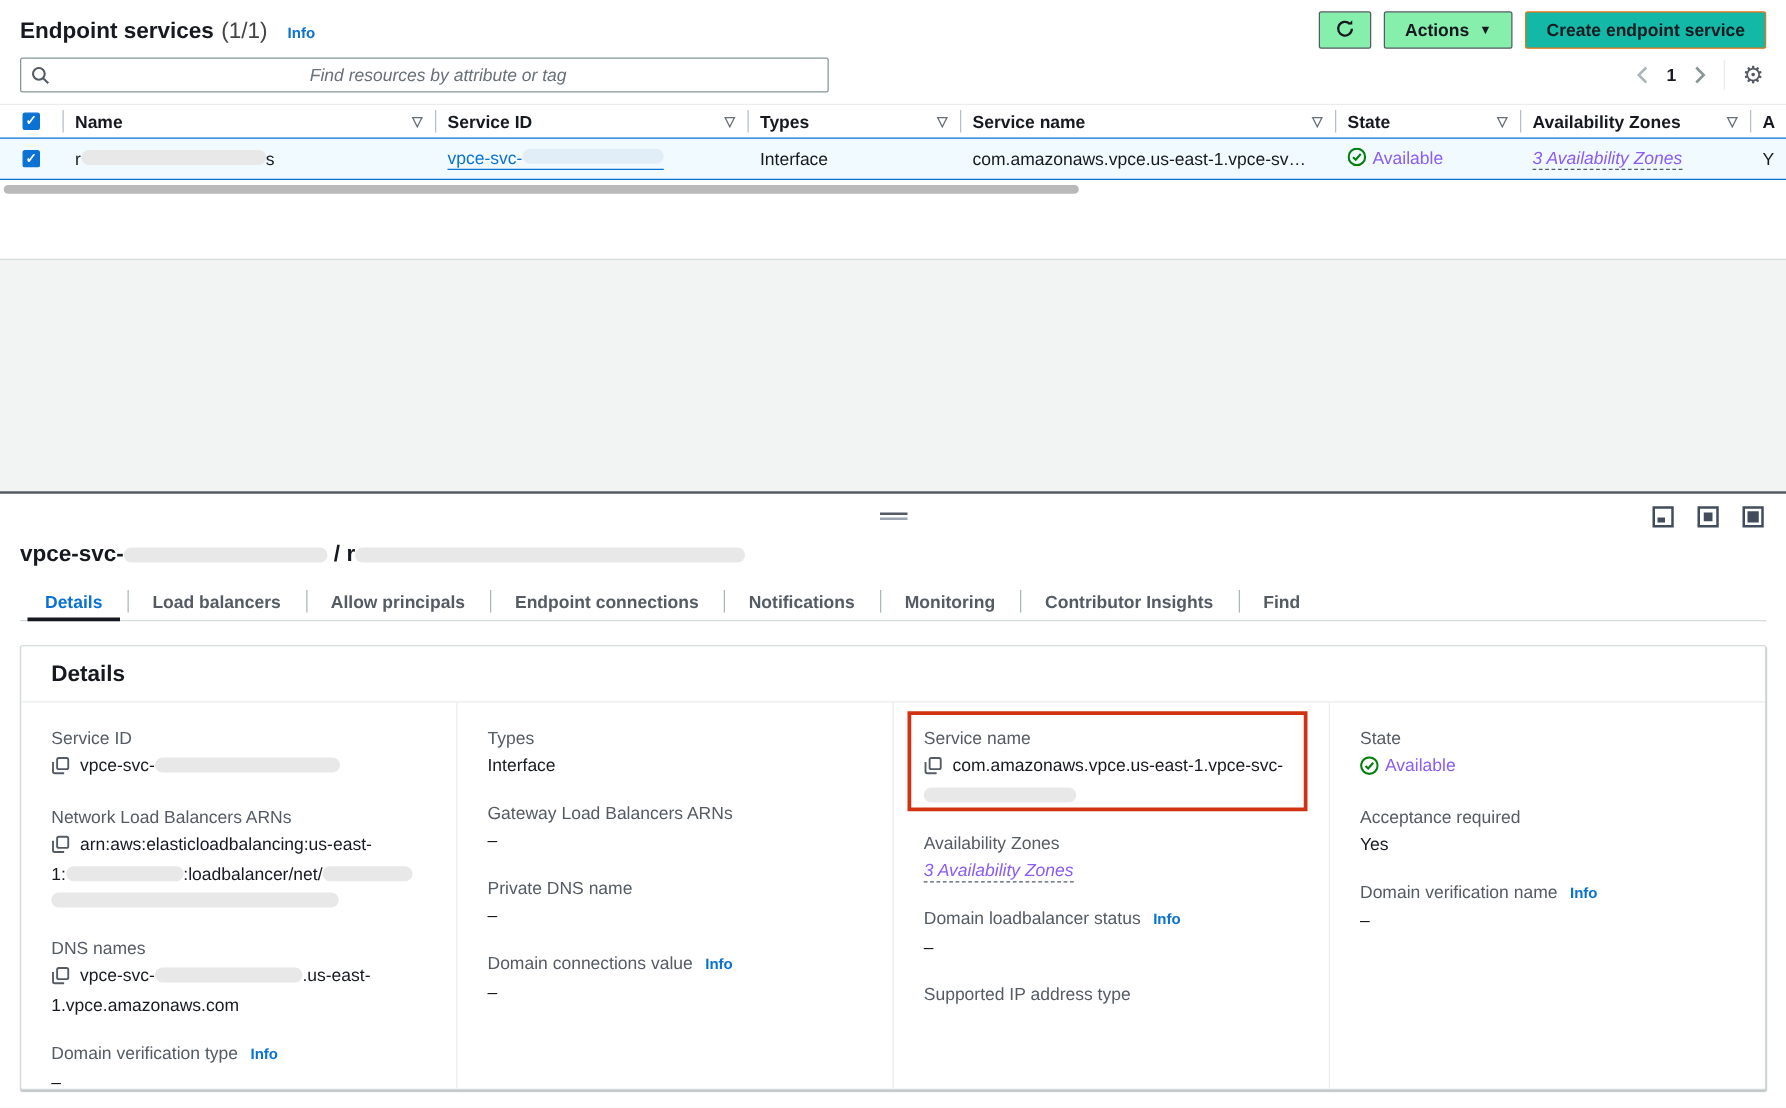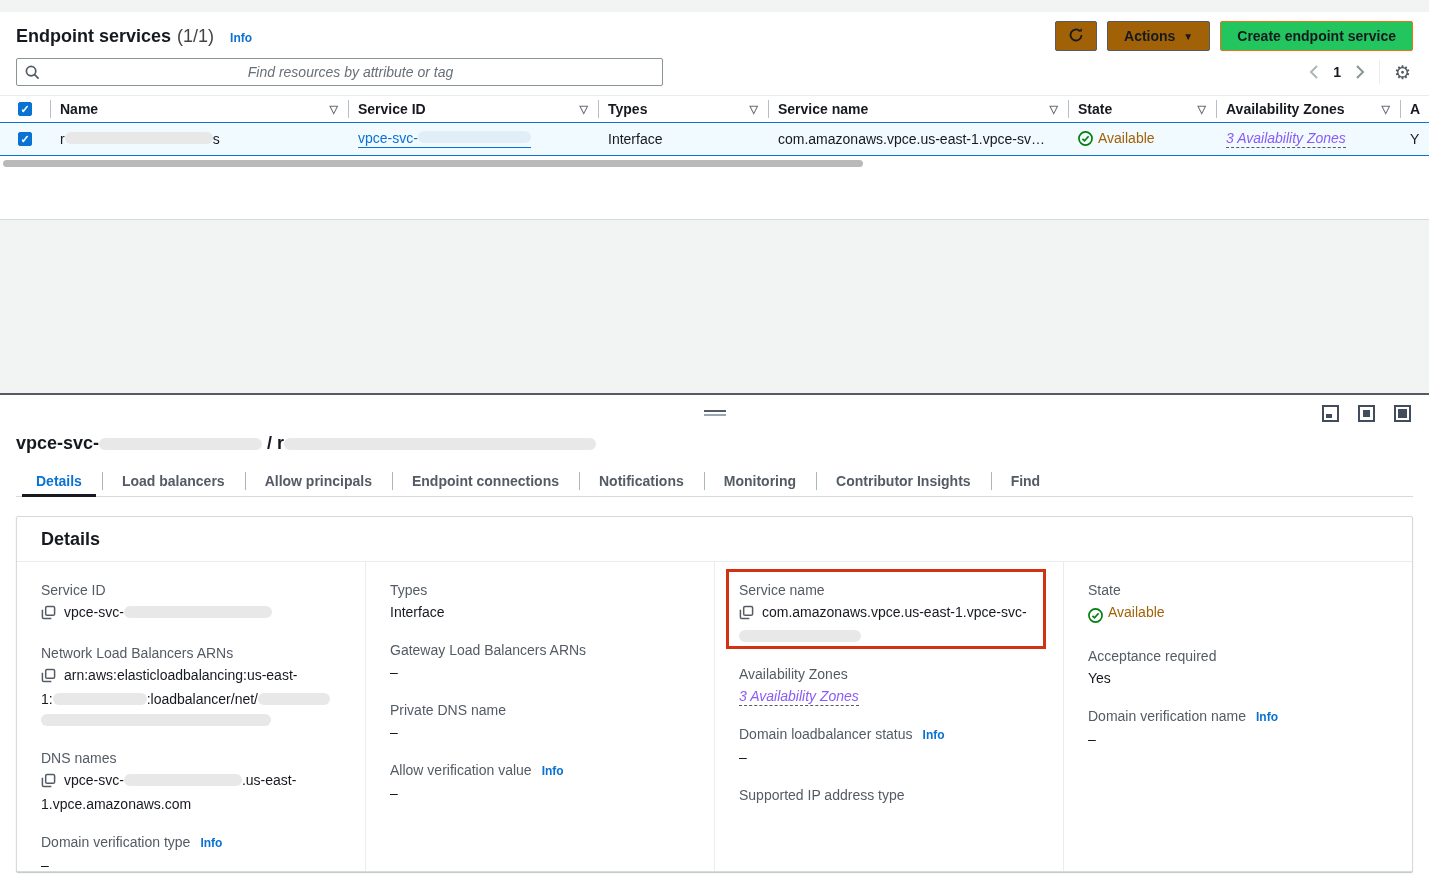--- a/index.html
+++ b/index.html
@@ -1,34 +1,34 @@
 <!DOCTYPE html>
 <html><head>
 <meta charset="utf-8">
 <style>
   * { margin:0; padding:0; box-sizing:border-box; }
   html,body { width:1429px; height:886px; overflow:hidden; background:#f2f3f3;
               font-family:"Liberation Sans", sans-serif; color:#16191f; }
 
   
-  .top-card { position:absolute; top:12px; left:0; width:1429px; height:208px;
+  .top-card { position:absolute; top:0; left:0; width:1429px; height:208px;
               background:#fff; border-bottom:1px solid #d5dbdb; }
   .header-row { display:flex; justify-content:space-between; align-items:center;
                 padding:9px 16px 0 16px; }
   .title-wrap { display:flex; align-items:baseline; gap:6px; }
   .page-title { font-size:18px; font-weight:bold; }
   .res-count { font-size:18px; font-weight:normal; color:#444; }
   .info-link { font-size:12px; font-weight:bold; color:#0972d3; text-decoration:none;
                margin-left:10px; cursor:pointer; }
   .header-actions { display:flex; gap:10px; align-items:center; }
-  .btn { height:30px; background:#a16207; border:1px solid #545b64; border-radius:2px;
+  .btn { height:30px; background:#86efac; border:1px solid #545b64; border-radius:2px;
          font-family:inherit; font-size:14px; font-weight:bold; color:#16191f;
          padding:0 16px; display:flex; align-items:center; gap:8px; cursor:pointer; }
   .btn.icon-only { padding:0 12px; }
-  .btn.primary { background:#22c55e; border-color:#ec7211; color:#16191f; }
+  .btn.primary { background:#14b8a6; border-color:#ec7211; color:#16191f; }
   .caret { font-size:10px; color:#16191f; }
 
   .toolbar-row { display:flex; justify-content:space-between; align-items:center;
                  padding:7px 16px 0 16px; }
   .search-box { display:flex; align-items:center; width:647px; height:28px;
                 border:1px solid #879596; border-radius:2px; background:#fff; padding:0 8px; }
   .search-box svg { flex:none; margin-right:7px; }
   .search-box input { border:none; outline:none; width:100%; font-family:inherit;
                       font-size:14px; font-style:italic; color:#16191f; background:transparent;text-align:center; }
   .search-box input::placeholder { color:#687078; font-style:italic; }
@@ -55,21 +55,21 @@
         width:1px; background:#b6bec9; }
   .sort-arrow { margin-left:auto; font-size:11px; color:#687078; cursor:pointer; }
   .td { font-size:14px; padding:0 10px; white-space:nowrap; overflow:hidden; }
   .checkbox { width:14px; height:14px; background:#0972d3; border:1px solid #0972d3;
               border-radius:2px; display:flex; align-items:center; justify-content:center;
               color:#fff; font-size:11px; font-weight:bold; cursor:pointer; line-height:1; }
   .id-link { color:#0972d3; text-decoration:none; border-bottom:1px solid #0972d3;
              cursor:pointer; display:inline-block; line-height:17px; }
   .az-link { color:#8b5cf6; border-bottom:1px dashed #545b64; cursor:pointer;
              text-decoration:none; display:inline-block; line-height:17px;font-style:italic; }
-  .state-ok { color:#a16207; display:inline-flex; align-items:flex-end; gap:5px; }
+  .state-ok { color:#8b5cf6; display:inline-flex; align-items:center; gap:5px; }
   .hscroll { position:relative; height:10px; margin-top:3px; }
   .hthumb { position:absolute; left:3px; top:1px; width:860px; height:7px;
             border-radius:4px; background:#b9b9b9; cursor:pointer; }
 
   .redact { display:inline-block; background:#e8e8e8; border-radius:6px; height:12px; }
 
   
   .bottom-panel { position:absolute; top:393px; left:0; width:1429px; bottom:0;
                   background:#fff; border-top:2px solid #545b64; }
   .drag-handle { position:absolute; top:15px; left:50%; transform:translateX(-50%);
@@ -322,21 +322,21 @@
         </div>
         <div class="field">
           <div class="flabel">Gateway Load Balancers ARNs</div>
           <div class="fvalue">–</div>
         </div>
         <div class="field">
           <div class="flabel">Private DNS name</div>
           <div class="fvalue">–</div>
         </div>
         <div class="field">
-          <div class="flabel"><span>Allow verification value</span><a class="info-link">Info</a></div>
+          <div class="flabel"><span>Domain connections value</span><a class="info-link">Info</a></div>
           <div class="fvalue">–</div>
         </div>
       </div>
 
       <div class="dcol">
         <div class="highlight-box"></div>
         <div class="field">
           <div class="flabel">Service name</div>
           <div class="fvalue">
             <span class="copy-ic"><svg width="15" height="15" viewBox="0 0 16 16">

